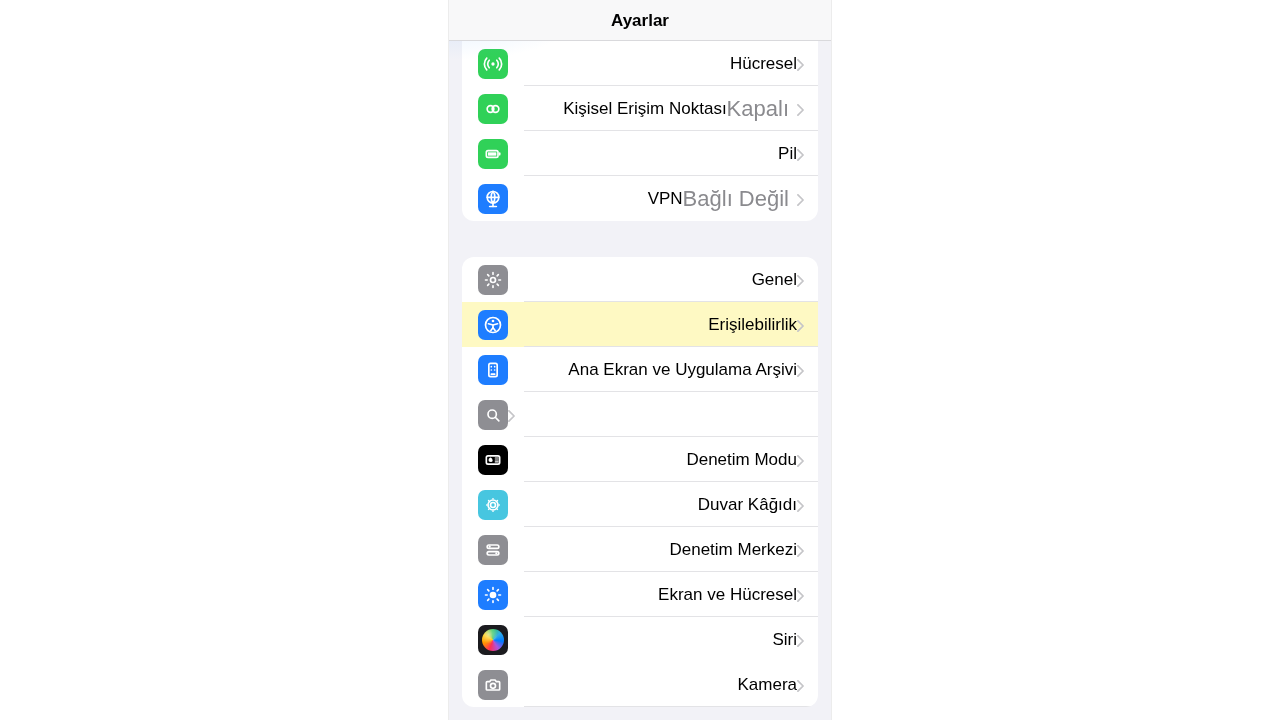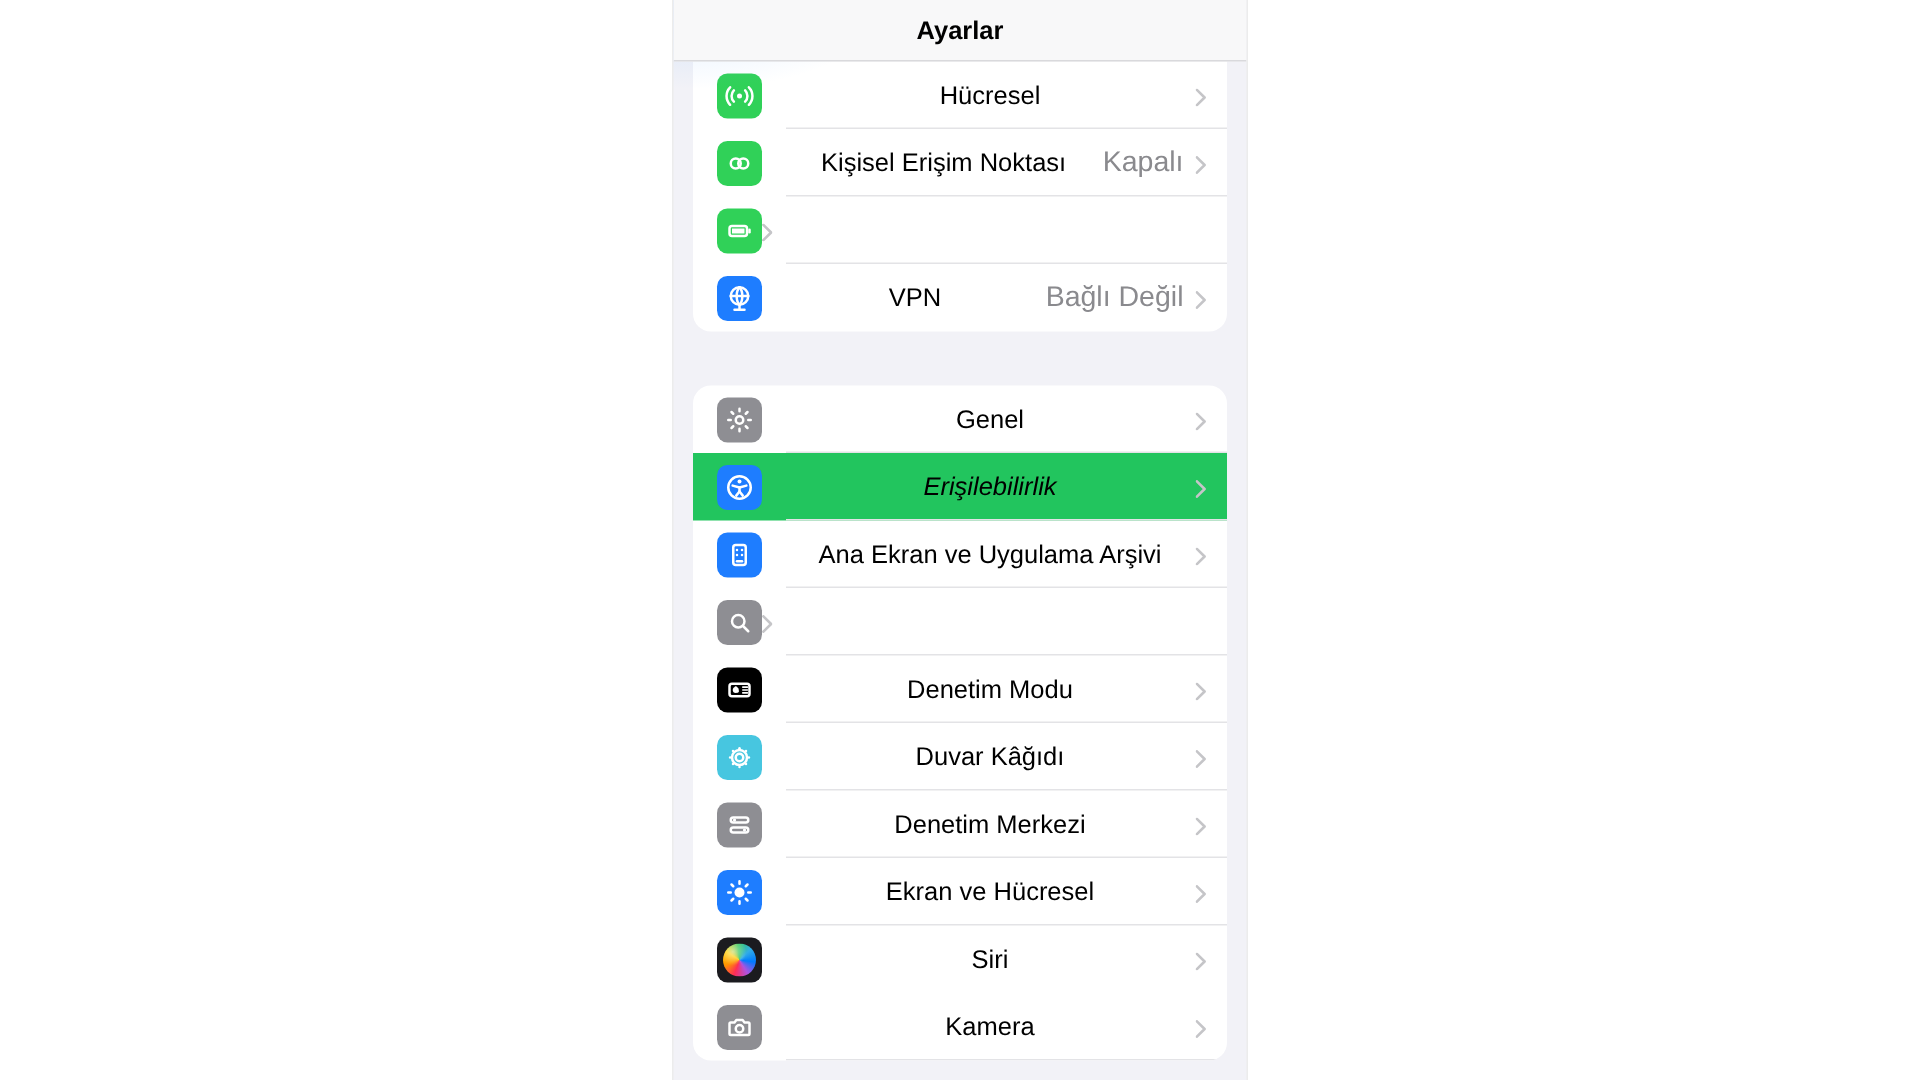--- a/index.html
+++ b/index.html
@@ -75,42 +75,42 @@
   .group2 { margin-top: 36px; }
 
   .row {
     position: relative;
     height: 45px;
     display: flex;
     align-items: center;
     padding-left: 16px;
     cursor: pointer;
   }
-  .row.selected { background: #22c55e; font-style: italic; }
+  .row.selected { background: #fef9c3; }
 
   .icon {
     width: 30px; height: 30px;
     border-radius: 7px;
     flex: 0 0 30px;
     display: flex;
     align-items: center;
     justify-content: center;
   }
   .icon svg { width: 20px; height: 20px; display: block; }
 
   .label {
     margin-left: 15px;
     font-size: 17px;
     font-weight: 400;
     color: #000;
     flex: 1 1 auto;
-    text-align: center;
+    text-align: right;
   }
   .value {
-    font-size: 19px;
+    font-size: 22px;
     color: #8a8a8e;
     margin-right: 8px;
   }
   .chev {
     width: 6px; height: 10px;
     margin-right: 15px;
     flex: 0 0 auto;
   }
   .chev svg { width: 7px; height: 12px; display: block; }
   .chev svg polyline {
@@ -201,20 +201,21 @@
       </div>
 
       <div class="row">
         <div class="icon bg-green">
           <svg viewBox="0 0 24 24">
             <rect class="ic" x="4" y="8" width="14" height="8" rx="2"></rect>
             <rect class="icf" x="6" y="10" width="10" height="4"></rect>
             <rect class="icf" x="19" y="10" width="2" height="4" rx="1"></rect>
           </svg>
         </div>
+        <div class="label">Pil</div>
         <div class="chev">
           <svg viewBox="0 0 8 14">
               <polyline points="1,1 7,7 1,13"></polyline>
             </svg>
         </div>
         <div class="sep"></div>
       </div>
 
       <div class="row">
         <div class="icon bg-blue">

